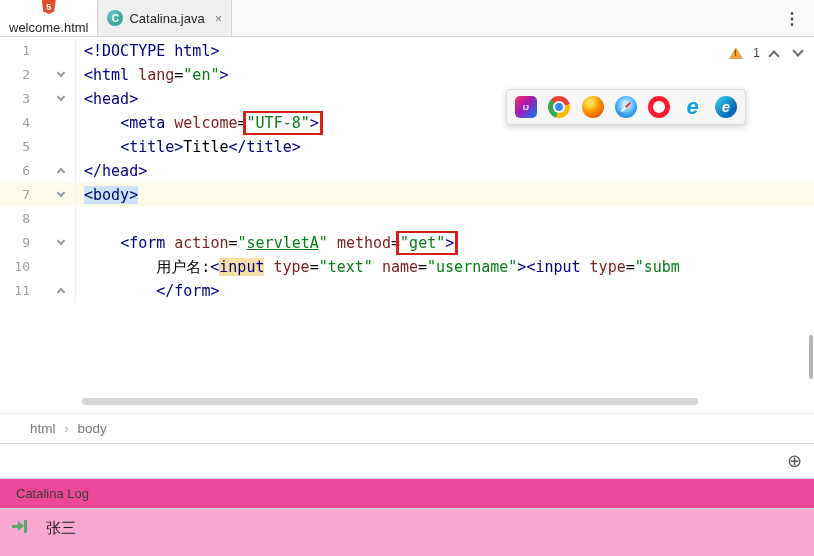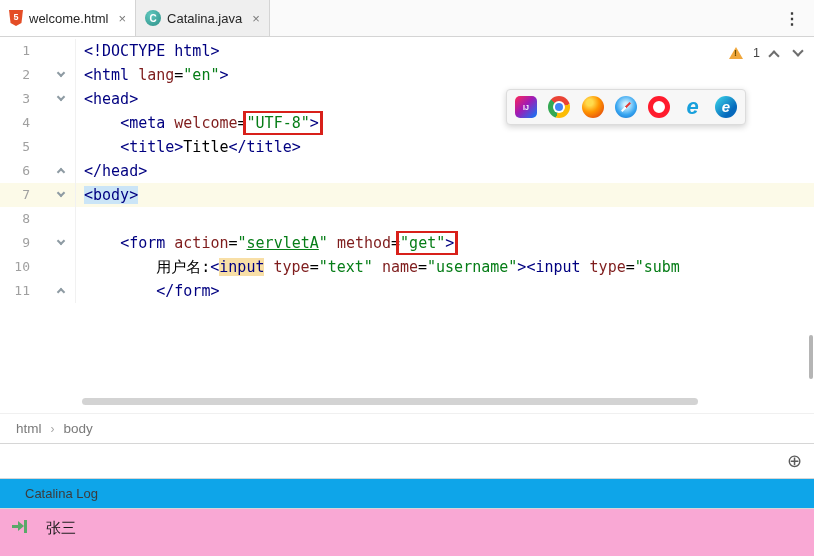--- a/index.html
+++ b/index.html
@@ -6,21 +6,21 @@
   html,body { width:814px; height:556px; overflow:hidden; background:#fff;
               font-family:"Liberation Sans", sans-serif; }
   .app { position:relative; width:814px; height:556px; background:#fff; }
 
   
   .tabbar { height:37px; background:#FAFAFA; border-bottom:1px solid #D4D4D4;
             display:flex; align-items:stretch; }
   .tab { display:flex; align-items:center; gap:6px; padding:0 9px 0 9px;
          font-size:13px; color:#262626; border-right:1px solid #D4D4D4;
          background:#EFEFEF; cursor:default; }
-  .tab.active { background:#FFFFFF; }
+  .tab.active { background:#FFFFFF;flex-direction:column; }
   .tab-label { white-space:nowrap; }
   .tab-close { color:#7A7A7A; font-size:13px; margin-left:4px; line-height:1; }
   .more-btn { margin-left:auto; display:flex; align-items:center; padding:0 14px;
               color:#3C3C3C; font-size:16px; font-weight:bold; }
   .html-icon { width:14px; height:16px; position:relative; background:#E44D26;
                clip-path:polygon(0 0,100% 0,89% 82%,50% 100%,11% 82%); flex:0 0 14px; }
   .html-icon::after { content:"5"; position:absolute; left:0; right:0; top:2px;
                       text-align:center; font-size:9px; font-weight:bold; color:#fff; }
   .class-icon { width:16px; height:16px; border-radius:50%; flex:0 0 16px;
                 background:radial-gradient(circle at 35% 30%, #5FC8BE, #2E9088);
@@ -93,33 +93,33 @@
   .bi-edge::after { content:"e"; color:#fff; font-size:15px; font-weight:bold;
                     font-style:italic; line-height:20px; }
 
   
   .hscrollbar { position:absolute; left:82px; bottom:8px; width:616px; height:7px;
                 border-radius:4px; background:#C8C8C8; opacity:.8; }
   .vscroll-thumb { position:absolute; right:1px; top:298px; width:4px; height:44px;
                    border-radius:2px; background:#B5B5B5; }
 
   
-  .breadcrumbs { height:30px; display:flex; align-items:center; padding-left:16px;
+  .breadcrumbs { height:30px; display:flex; align-items:center; padding-left:30px;
                  font-size:13.5px; color:#7A7A7A; background:#fff;
                  border-top:1px solid #F0F0F0; }
   .crumb { cursor:pointer; }
   .crumb-sep { margin:0 9px; color:#A8A8A8; font-size:12px; }
 
   .toolbar-strip { height:35px; border-top:1px solid #D6D6D6; background:#fff;
                    display:flex; align-items:center; justify-content:flex-end;
                    padding-right:12px; }
   .target-icon { color:#5A5A5A; font-size:18px; line-height:1; cursor:pointer; }
 
-  .panel-header { height:30px; border-top:1px solid #D6D6D6; background:#0ea5e9;
-                  display:flex; align-items:center; padding-left:25px;
+  .panel-header { height:30px; border-top:1px solid #D6D6D6; background:#ec4899;
+                  display:flex; align-items:center; padding-left:16px;
                   font-size:13px; color:#3C3C3C; }
 
   .console { height:60px; border-top:1px solid #D6D6D6; background:#f9a8d4; display:flex;text-align:center; }
   .console-gutter { width:40px; display:flex; justify-content:center; }
   .scroll-end-icon { position:relative; width:16px; height:14px; margin-top:10px;
                      cursor:pointer; }
   .scroll-end-icon::before { content:""; position:absolute; left:0; top:6px;
                              width:7px; height:3px; background:#59A869; }
   .scroll-end-icon::after { content:""; position:absolute; left:6px; top:2px;
                             border-left:6px solid #59A869;

